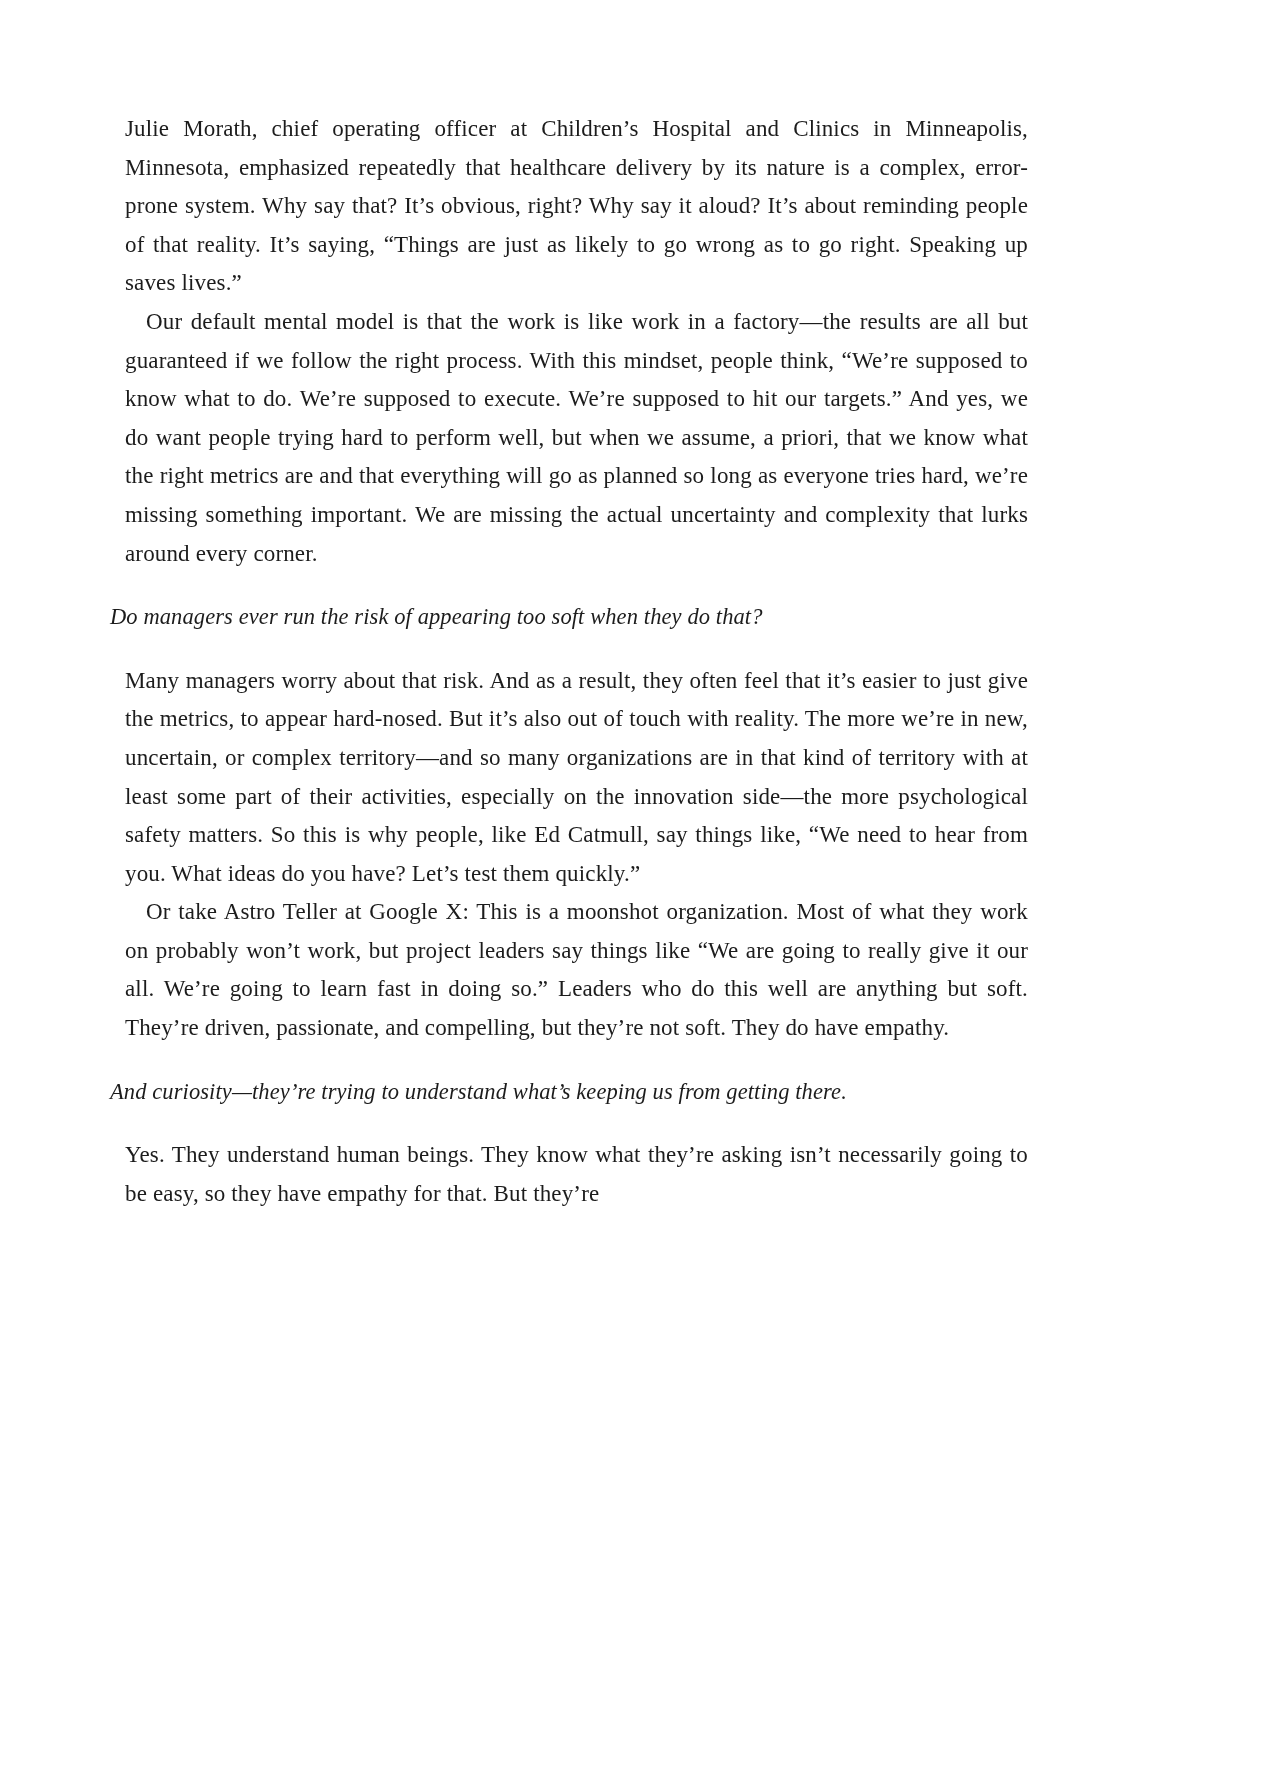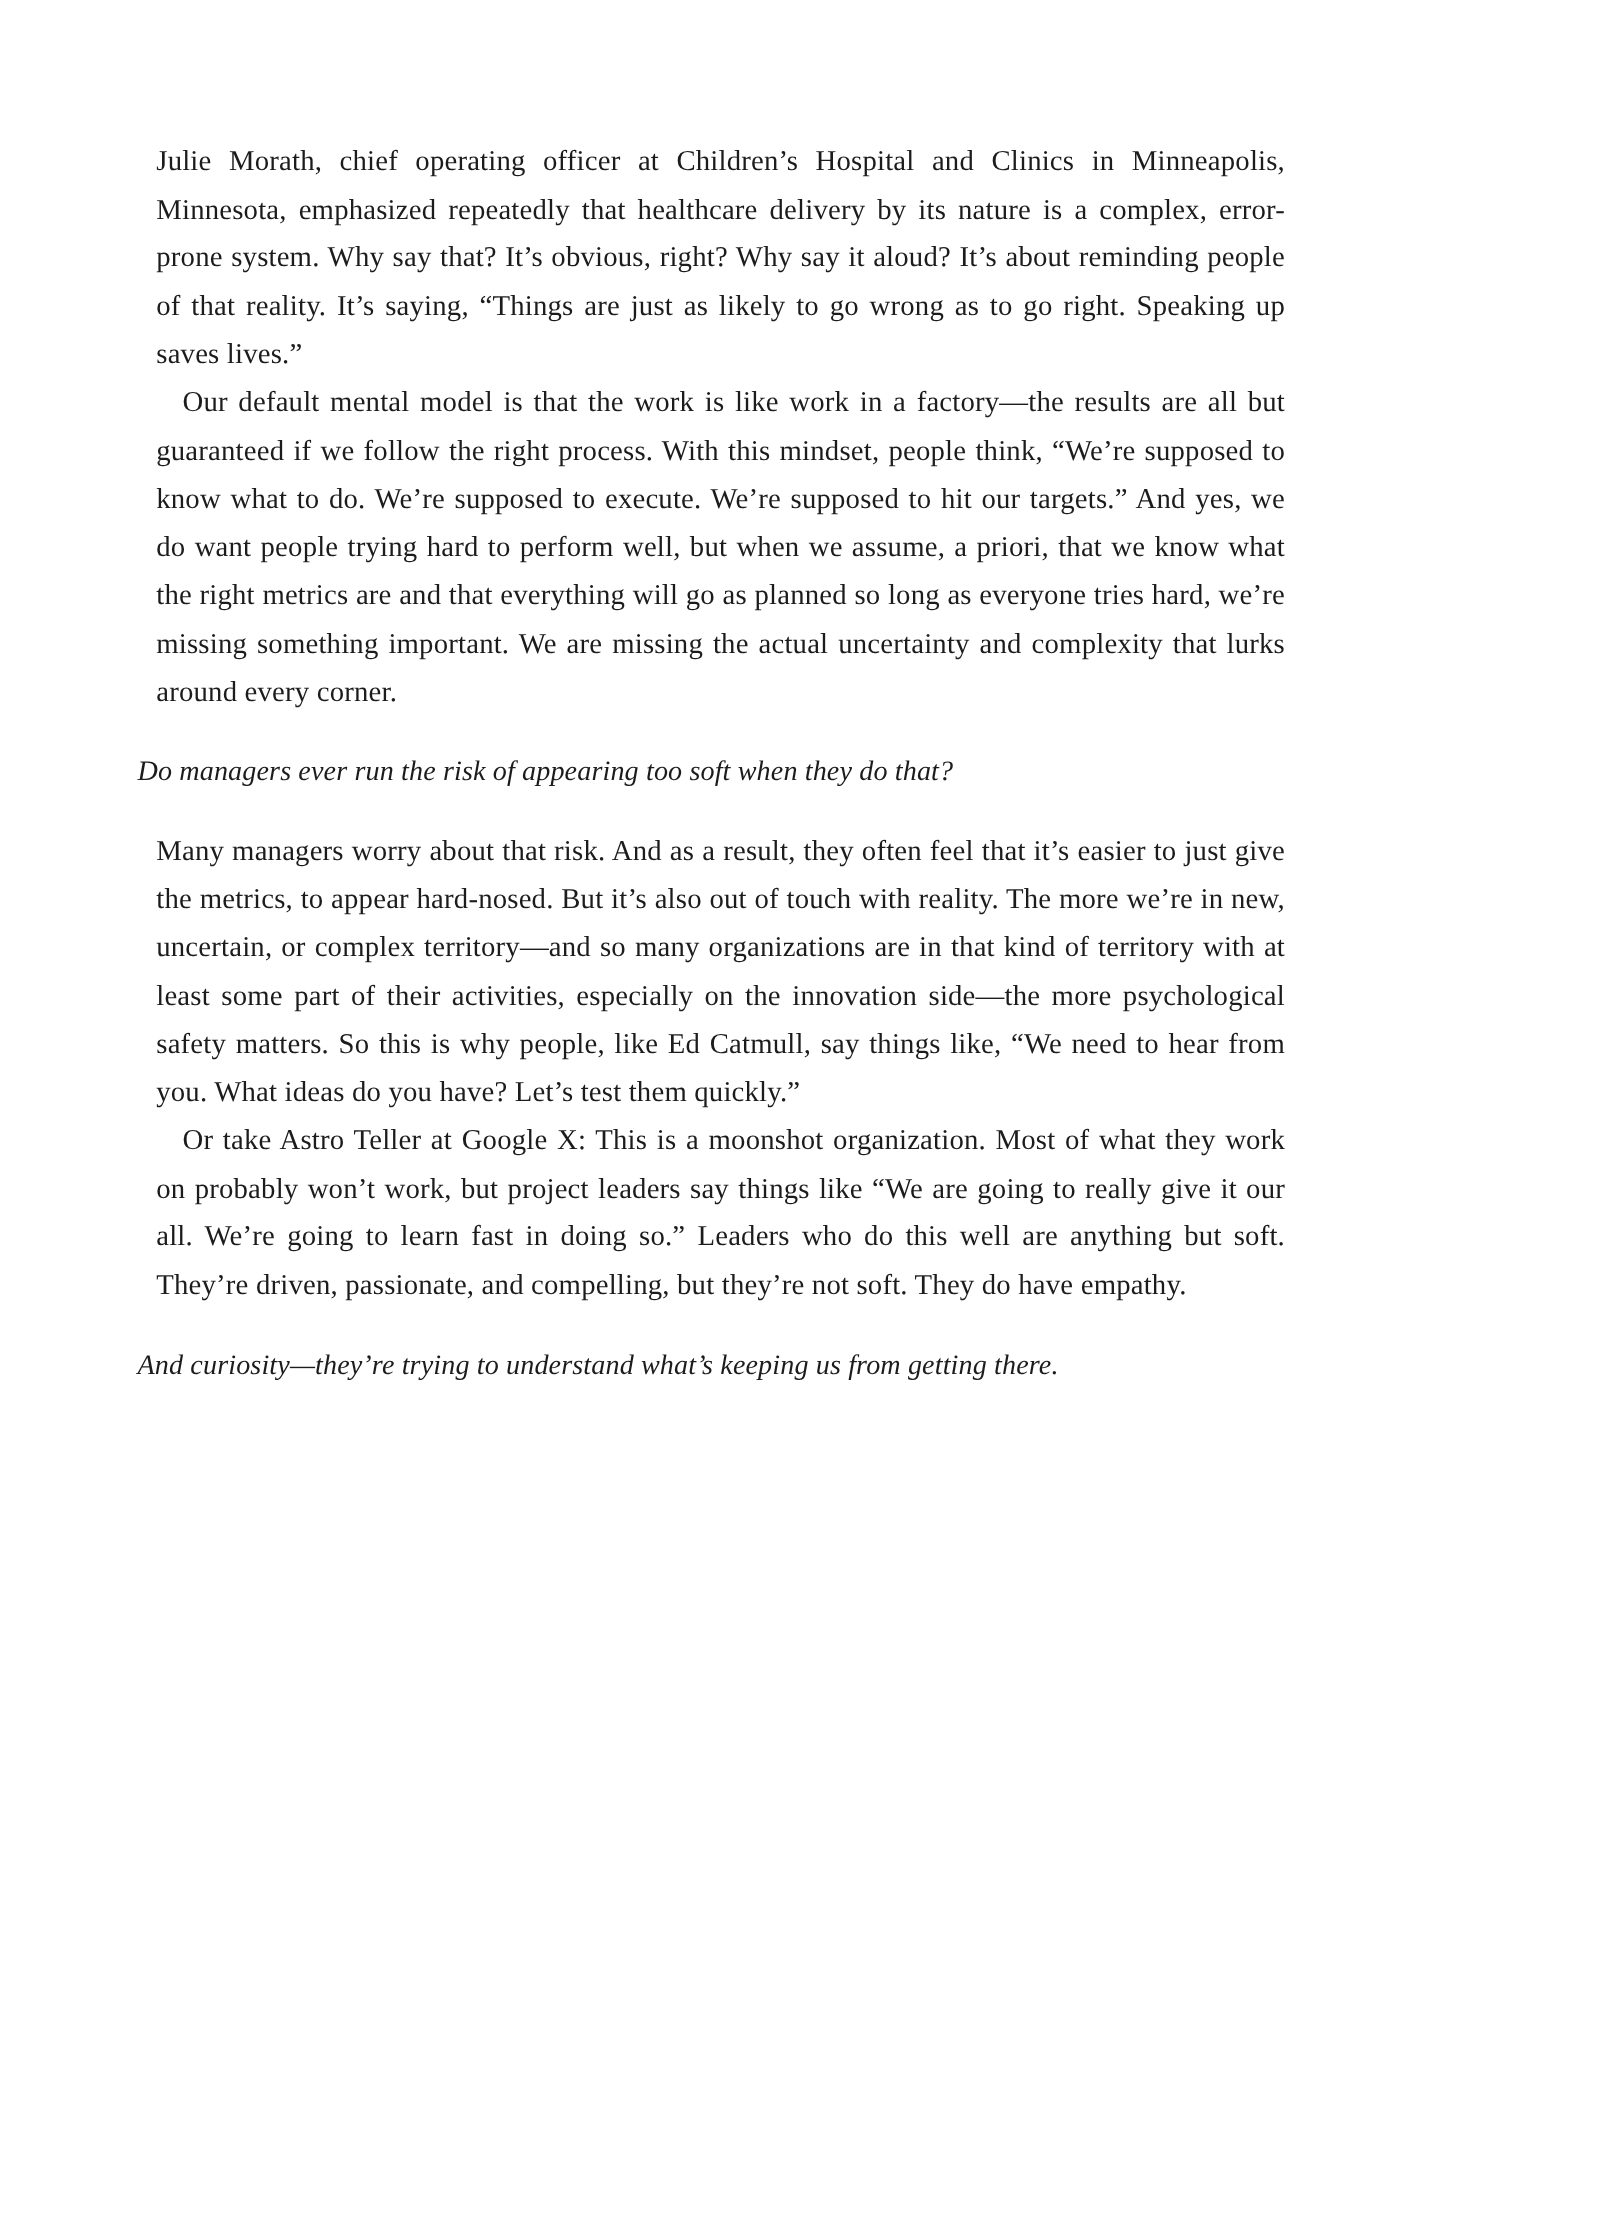--- a/index.html
+++ b/index.html
@@ -51,16 +51,17 @@
 <body>
 
 <div class="page">
   <div class="text-block">
     <p class="body">Julie Morath, chief operating officer at Children’s Hospital and Clinics in Minneapolis, Minnesota, emphasized repeatedly that healthcare delivery by its nature is a complex, error-prone system. Why say that? It’s obvious, right? Why say it aloud? It’s about reminding people of that reality. It’s saying, “Things are just as likely to go wrong as to go right. Speaking up saves lives.”</p>
     <p class="body indent">Our default mental model is that the work is like work in a factory—the results are all but guaranteed if we follow the right process. With this mindset, people think, “We’re supposed to know what to do. We’re supposed to execute. We’re supposed to hit our targets.” And yes, we do want people trying hard to perform well, but when we assume, a priori, that we know what the right metrics are and that everything will go as planned so long as everyone tries hard, we’re missing something important. We are missing the actual uncertainty and complexity that lurks around every corner.</p>
     <p class="question">Do managers ever run the risk of appearing too soft when they do that?</p>
     <p class="body">Many managers worry about that risk. And as a result, they often feel that it’s easier to just give the metrics, to appear hard-nosed. But it’s also out of touch with reality. The more we’re in new, uncertain, or complex territory—and so many organizations are in that kind of territory with at least some part of their activities, especially on the innovation side—the more psychological safety matters. So this is why people, like Ed Catmull, say things like, “We need to hear from you. What ideas do you have? Let’s test them quickly.”</p>
     <p class="body indent">Or take Astro Teller at Google X: This is a moonshot organization. Most of what they work on probably won’t work, but project leaders say things like “We are going to really give it our all. We’re going to learn fast in doing so.” Leaders who do this well are anything but soft. They’re driven, passionate, and compelling, but they’re not soft. They do have empathy.</p>
     <p class="question">And curiosity—they’re trying to understand what’s keeping us from getting there.</p>
+    <p class="body">Yes. They understand human beings. They know what they’re asking isn’t necessarily going to be easy, so they have empathy for that. But they’re</p>
   </div>
 
   <div class="footer-note">Copyrighted material</div>
 </div>
 
 </body></html>

